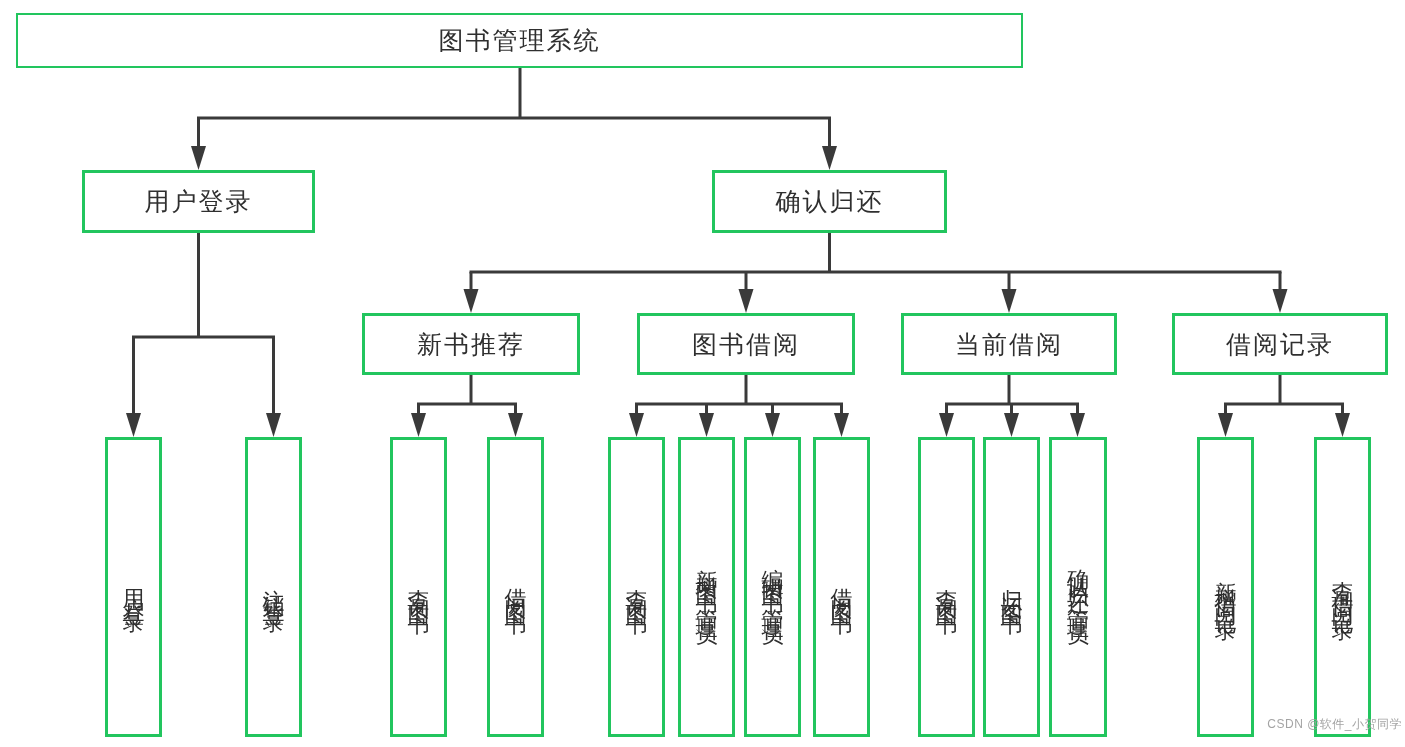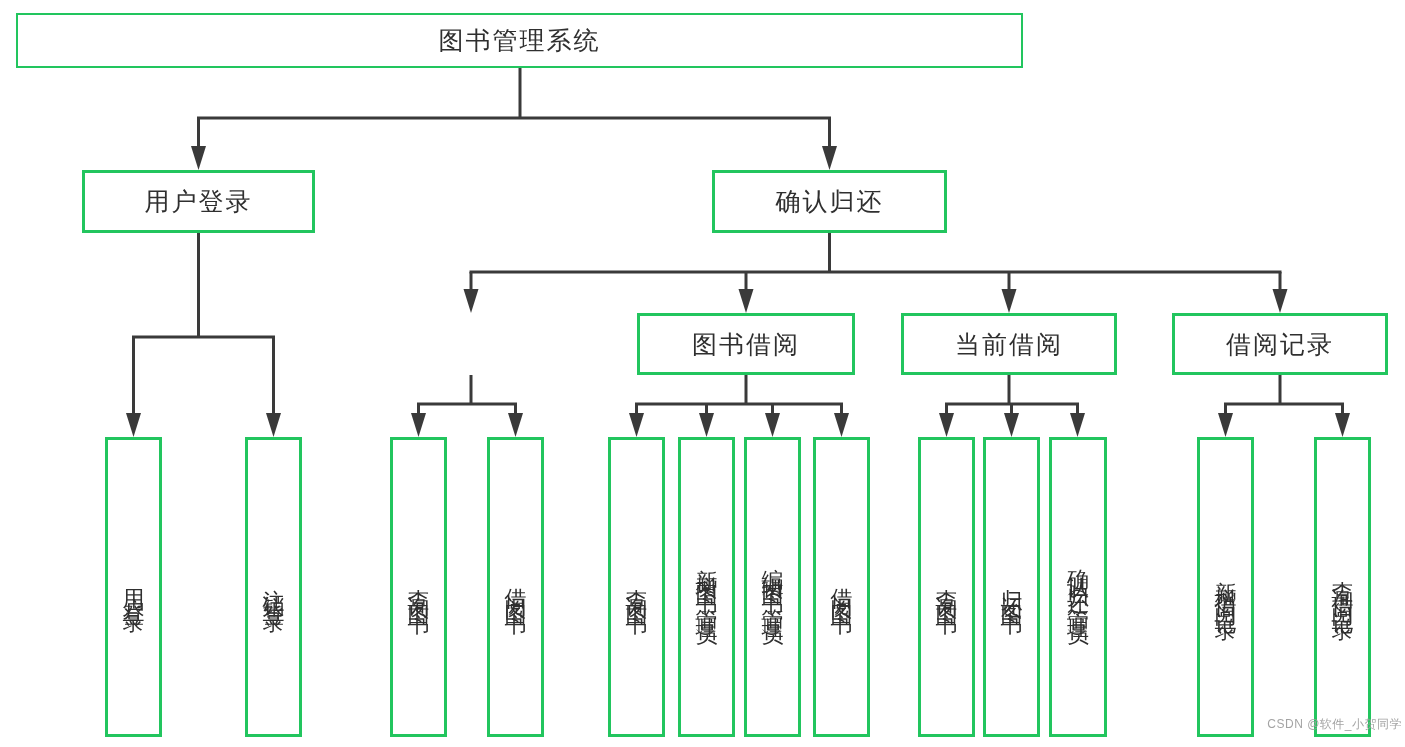--- a/index.html
+++ b/index.html
@@ -95,20 +95,21 @@
       <polygon points="1218,413 1233,413 1225.5,437"></polygon>
       <polygon points="1335,413 1350,413 1342.5,437"></polygon>
     </g>
   </svg>
 
   <div class="box root" style="left:16px;top:13px;width:1007px;height:55px">图书管理系统</div>
 
   <div class="box" style="left:82px;top:170px;width:233px;height:63px">用户登录</div>
   <div class="box" style="left:712px;top:170px;width:235px;height:63px">确认归还</div>
 
+  <div class="box" style="left:362px;top:313px;width:218px;height:62px">新书推荐</div>
   <div class="box" style="left:901px;top:313px;width:216px;height:62px">当前借阅</div>
   <div class="box" style="left:637px;top:313px;width:218px;height:62px">图书借阅</div>
   <div class="box" style="left:1172px;top:313px;width:216px;height:62px">借阅记录</div>
 
   <div class="box leaf" style="left:105px;top:437px;width:57px;height:300px">用户登录</div>
   <div class="box leaf" style="left:245px;top:437px;width:57px;height:300px">注销登录</div>
 
   <div class="box leaf" style="left:390px;top:437px;width:57px;height:300px">查询图书</div>
   <div class="box leaf" style="left:487px;top:437px;width:57px;height:300px">借阅图书</div>
 

